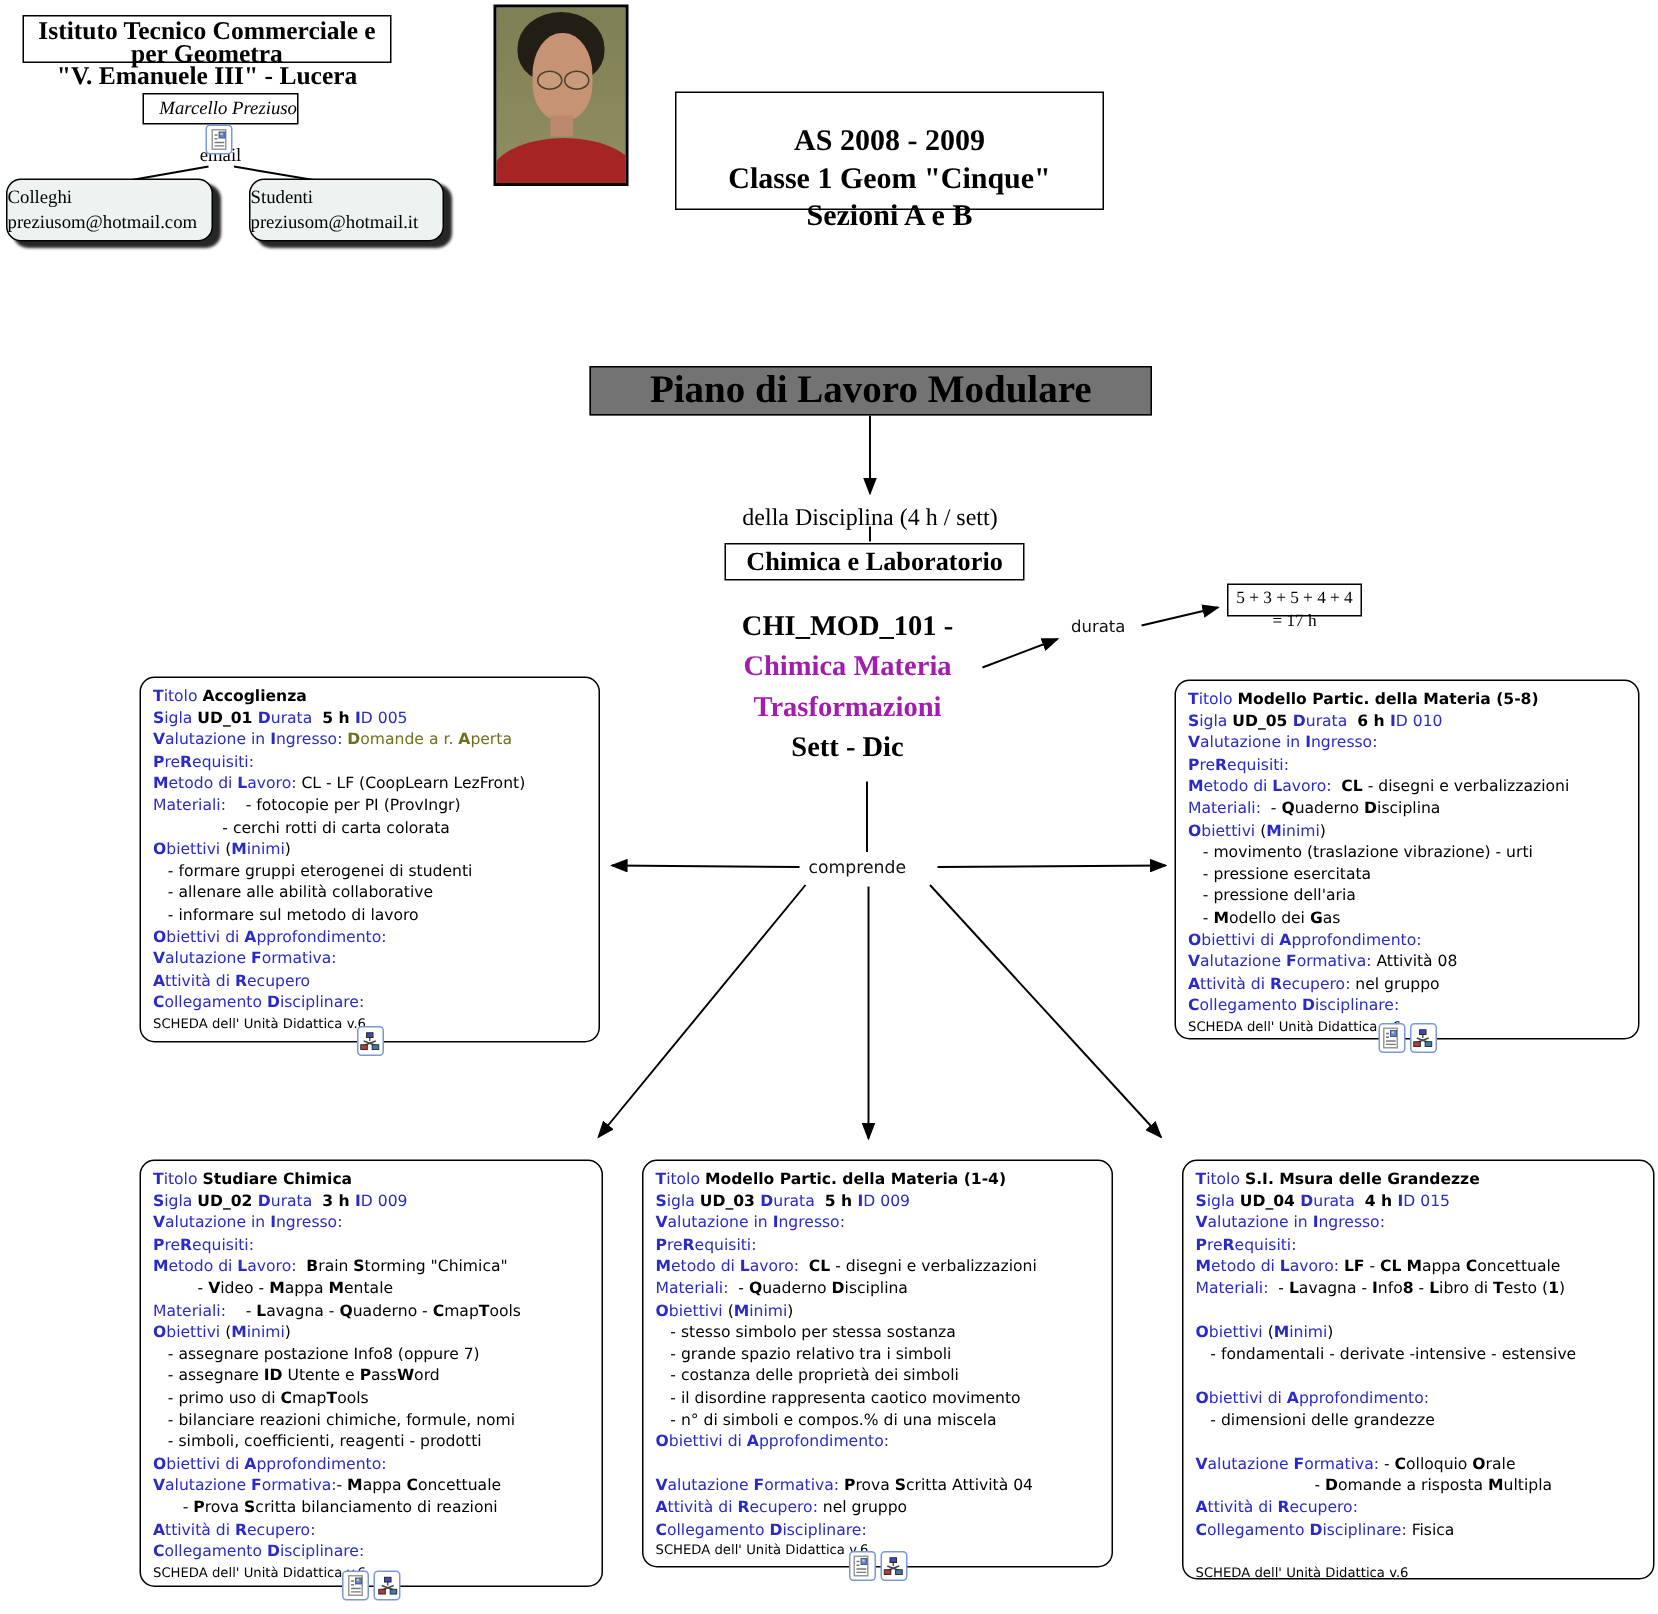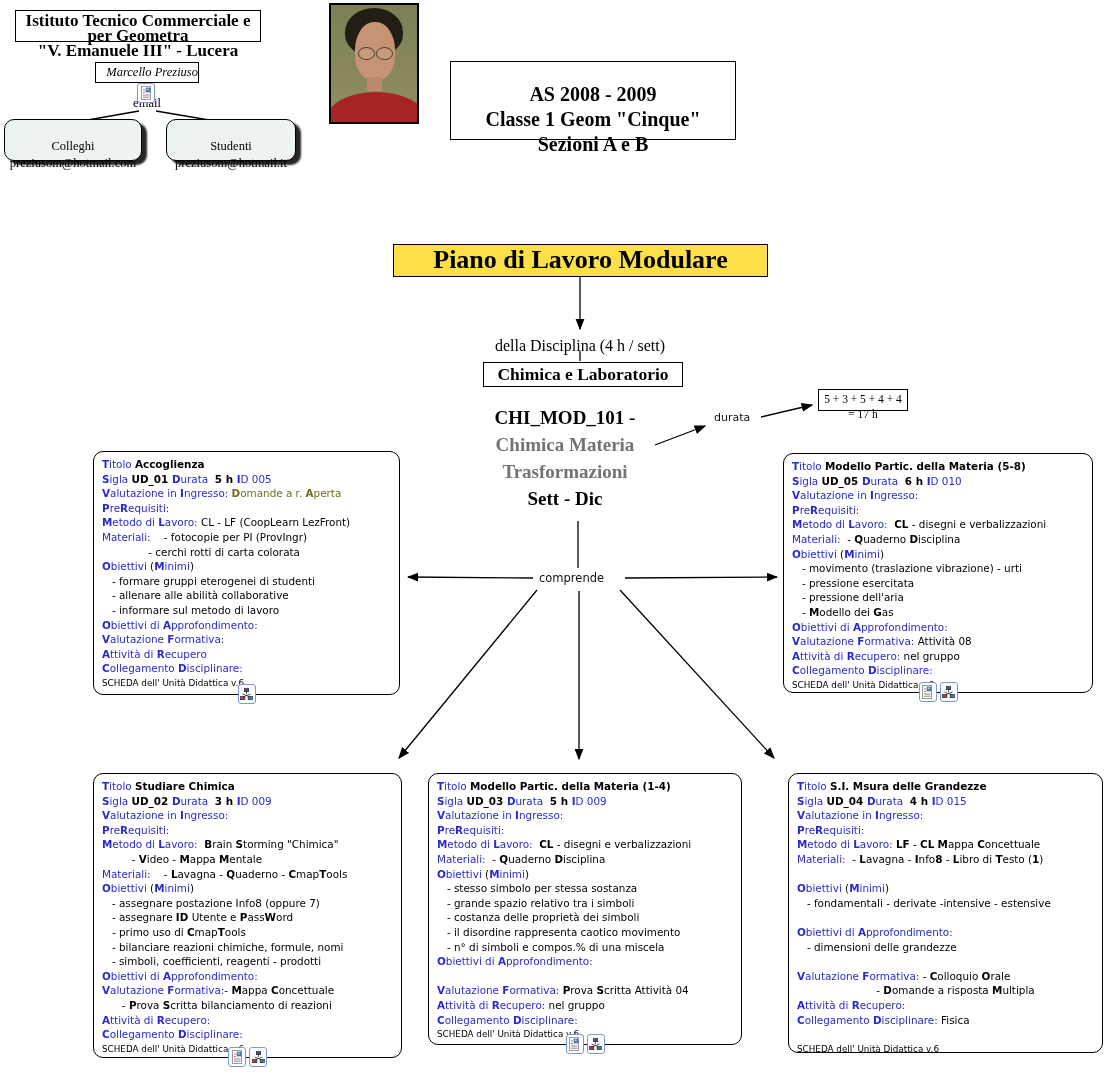--- a/index.html
+++ b/index.html
@@ -12,50 +12,50 @@
   .inst-box{left:15px;top:10px;width:246px;height:32px;border:1px solid #000;background:#fff;
             font-family:"Liberation Serif",serif;font-weight:bold;font-size:17px;text-align:center;
             line-height:15px;padding-top:2px;box-sizing:border-box;}
   .marcello-box{left:95px;top:62px;width:104px;height:21px;border:1px solid #000;background:#fff;
             font-family:"Liberation Serif",serif;font-style:italic;font-size:12.5px;text-align:right;
             line-height:19px;box-sizing:border-box;}
   .email-label{left:120px;top:96px;width:54px;text-align:center;font-family:"Liberation Serif",serif;
             font-size:12.5px;}
   .bubble{height:42px;border:1.3px solid #000;border-radius:10px;background:#ecf3f1;
             box-shadow:5px 4px 2px rgba(0,0,0,0.85);font-family:"Liberation Serif",serif;font-size:12.5px;
-            text-align:center;line-height:17px;padding-top:18px;box-sizing:border-box;}
+            text-align:left;line-height:17px;padding-top:3px;box-sizing:border-box;}
   .colleghi-box{left:4px;top:119px;width:138px;}
   .studenti-box{left:166px;top:119px;width:130px;}
 
   .photo{left:329px;top:3px;width:90px;height:121px;background:linear-gradient(#7f7f55,#8f8f62);
          border:2px solid #000;box-sizing:border-box;overflow:hidden;}
   .photo div{position:absolute;}
   .ph-hair{left:14px;top:3px;width:58px;height:48px;background:#231e15;border-radius:50% 50% 45% 45%;}
   .ph-face{left:24px;top:17px;width:40px;height:58px;background:#c69375;border-radius:48% 48% 42% 42%;}
   .ph-lens{width:15px;height:11px;border:1px solid #4a3f28;border-radius:50%;background:rgba(210,180,150,.25);}
   .ph-lens.l{left:27px;top:42px;} .ph-lens.r{left:45px;top:42px;}
   .ph-neck{left:36px;top:72px;width:15px;height:14px;background:#bb8a6c;}
   .ph-shirt{left:-4px;bottom:-2px;width:98px;height:32px;background:#a62424;border-radius:50% 50% 0 0/80% 80% 0 0;}
 
   .year-box{left:450px;top:61px;width:286px;height:79px;border:1px solid #000;background:#fff;
             font-family:"Liberation Serif",serif;font-weight:bold;font-size:20px;text-align:center;
             line-height:25px;padding-top:20px;box-sizing:border-box;}
 
   
-  .piano-box{left:393px;top:244px;width:375px;height:33px;border:1px solid #000;background:#fde047;
+  .piano-box{left:393px;top:244px;width:375px;height:33px;border:1px solid #000;background:#737373;
             font-family:"Liberation Serif",serif;font-weight:bold;font-size:26px;text-align:center;
             line-height:30px;box-sizing:border-box;}
   .disc-note{left:480px;top:337px;width:200px;text-align:center;font-family:"Liberation Serif",serif;
             font-size:16px;}
   .chimica-box{left:483px;top:362px;width:200px;height:25px;border:1px solid #000;background:#fff;
             font-family:"Liberation Serif",serif;font-weight:bold;font-size:17.5px;text-align:center;
             line-height:22px;box-sizing:border-box;}
   .module-block{left:455px;top:404px;width:220px;text-align:center;font-family:"Liberation Serif",serif;
             font-weight:bold;font-size:19px;line-height:27px;}
-  .module-block .blue{color:#737373;}
+  .module-block .blue{color:#a21caf;}
   .durata-label{left:714px;top:411px;font-size:11px;color:#111;}
   .durata-box{left:818px;top:389px;width:90px;height:22px;border:1px solid #000;background:#fff;
             font-family:"Liberation Serif",serif;font-size:11.5px;text-align:center;line-height:15px;
             padding-top:2px;box-sizing:border-box;}
   .comprende-label{left:537px;top:571px;font-size:11.5px;color:#111;background:#fff;padding:0 2px;}
 
   
   .card{border:1.2px solid #000;border-radius:10px;background:#fff;box-sizing:border-box;
         padding:5px 6px 4px 8px;font-size:10.4px;z-index:2;position:absolute;}
   .card .line{white-space:pre;line-height:14.6px;height:14.6px;}

